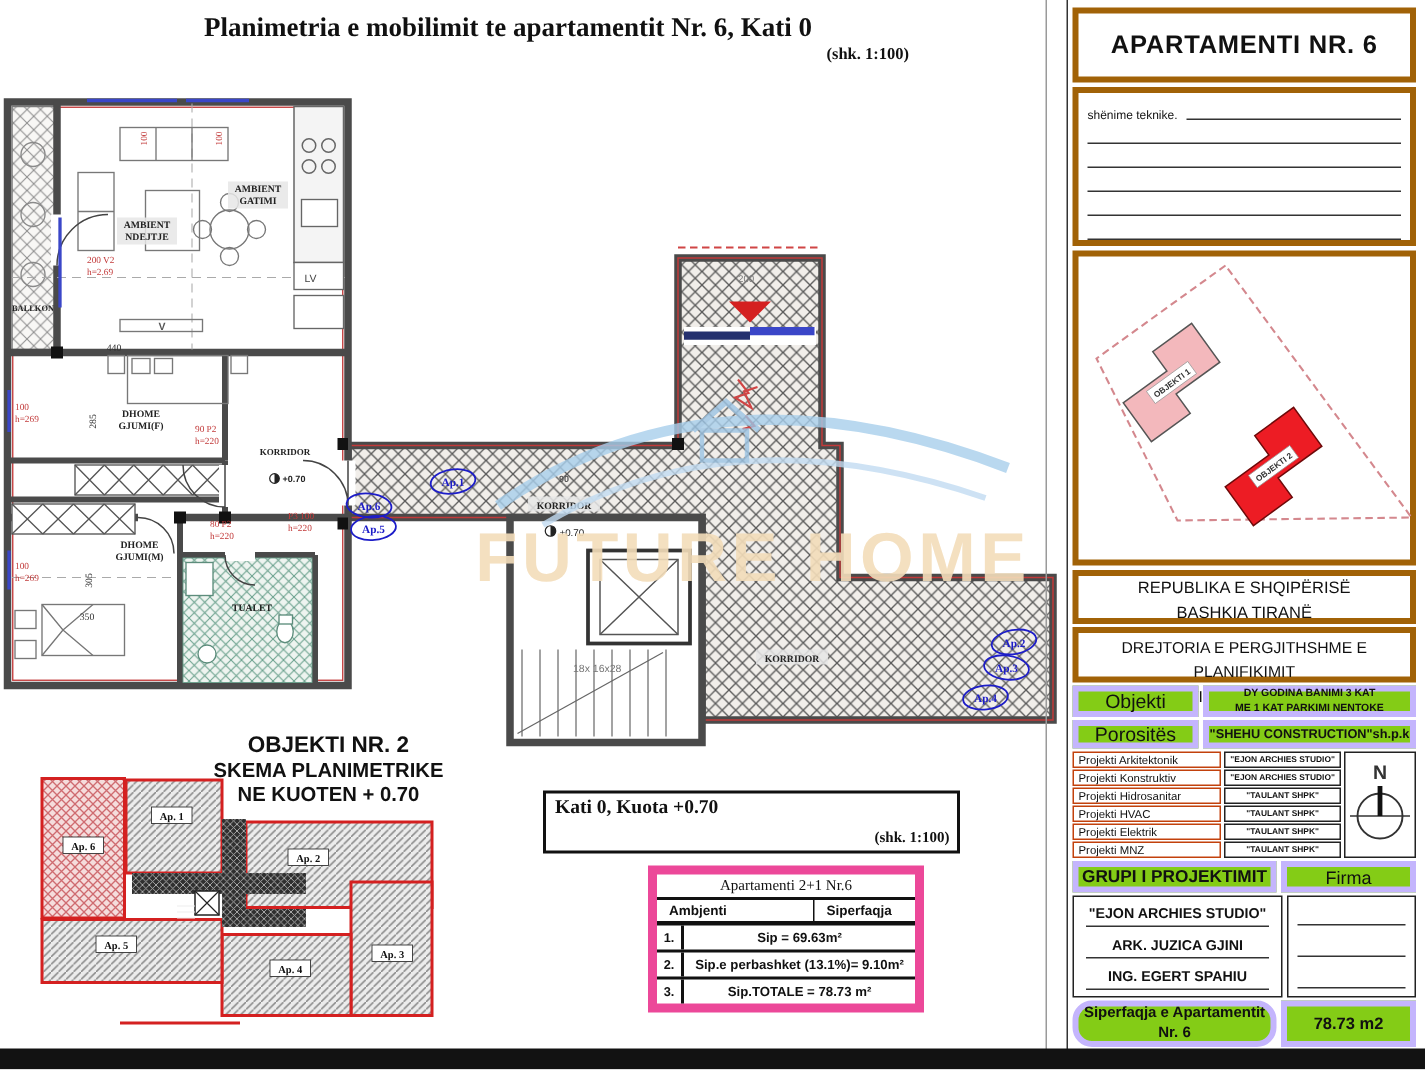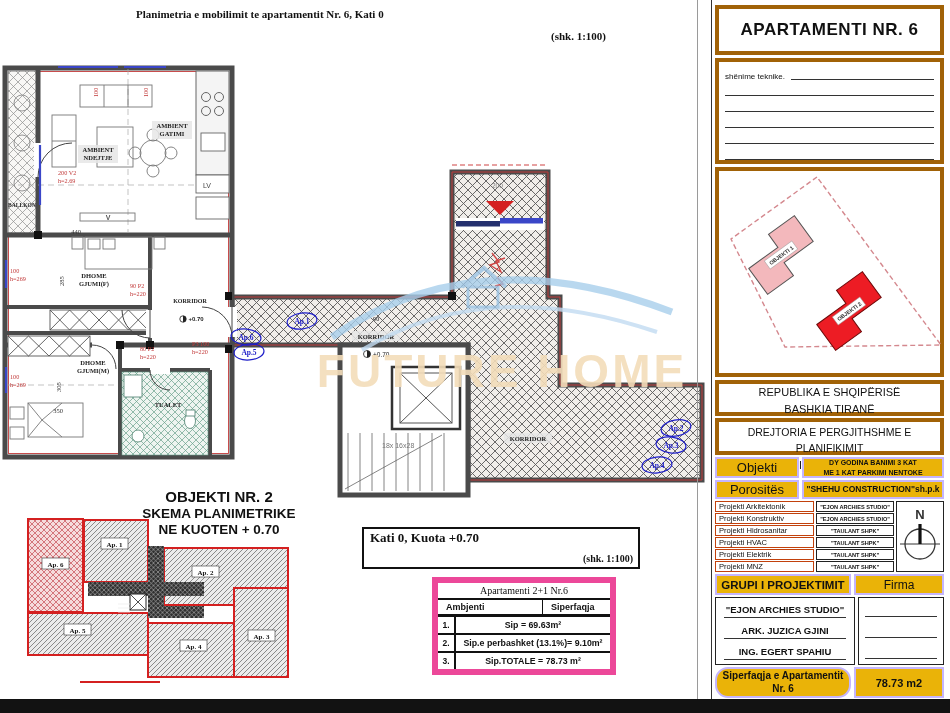--- a/index.html
+++ b/index.html
@@ -1,21 +1,21 @@
 <!DOCTYPE html>
 <html><head>
 <meta charset="utf-8">
 <style>
   html,body{margin:0;padding:0;background:#fff;}
   .sheet{position:relative;width:950px;height:713px;background:#fff;overflow:hidden;
          font-family:"Liberation Sans",sans-serif;color:#111;}
   
   .main-title{position:absolute;left:136px;top:8px;width:470px;
               font-family:"Liberation Serif",serif;font-weight:bold;}
-  .main-title .t1{font-size:11px;}
+  .main-title .t1{font-size:18px;}
   .main-title .t2{font-size:15.5px;margin-top:2px;}
   .main-title .scale{position:absolute;right:0;top:22px;font-size:11px;font-weight:bold;}
   
   .watermark{position:absolute;left:312px;top:232px;width:380px;height:170px;z-index:6;pointer-events:none;}
   
   .keyplan{position:absolute;left:8px;top:488px;width:302px;height:205px;}
   .kp-title{position:absolute;left:120px;top:0;width:182px;text-align:center;font-weight:bold;line-height:1.18;}
   .kp-title .k1{font-size:15px;}
   .kp-title .k2,.kp-title .k3{font-size:13.5px;}
   
@@ -42,21 +42,21 @@
   .sb{position:absolute;left:3px;width:229px;border:4px solid #a16207;background:#fff;box-sizing:border-box;}
   .sb-header{top:5px;height:50px;display:flex;align-items:center;justify-content:center;
              font-size:17px;font-weight:bold;letter-spacing:.5px;}
   .sb-notes{top:58px;height:106px;font-size:8px;}
   .note-label{position:absolute;left:6px;top:10px;}
   .note-line{position:absolute;height:1px;background:#333;left:6px;right:6px;}
   .sb-site{top:167px;height:210px;}
   .sb-rep{top:380px;height:36px;text-align:center;font-size:11px;line-height:1.5;padding-top:0;}
   .sb-drej{top:418px;height:37px;text-align:center;font-size:10.5px;line-height:1.55;padding-top:2px;}
   .sb-flex{display:flex;gap:3px;border:none;background:none;}
-  .cell{border:2px solid #c4b5fd;background:#eab308;box-sizing:border-box;display:flex;
+  .cell{border:4px solid #c4b5fd;background:#84cc16;box-sizing:border-box;display:flex;
         align-items:center;justify-content:center;text-align:center;}
   .row-obj{top:457px;height:21px;}
   .row-por{top:480px;height:19px;}
   .lblcell{width:84px;font-size:13px;}
   .valcell{flex:1;font-size:7px;font-weight:bold;line-height:1.3;}
   .sb-roles{top:501px;height:71px;border:none;background:none;display:flex;gap:2px;}
   .roles-col{width:102px;display:flex;flex-direction:column;gap:1px;}
   .roles-col .r{border:1px solid #c2410c;flex:1;font-size:7.6px;display:flex;align-items:center;padding-left:3px;}
   .firms-col{width:80px;display:flex;flex-direction:column;gap:1px;}
   .firms-col .r{border:1px solid #222;flex:1;font-size:5.6px;font-weight:bold;display:flex;

